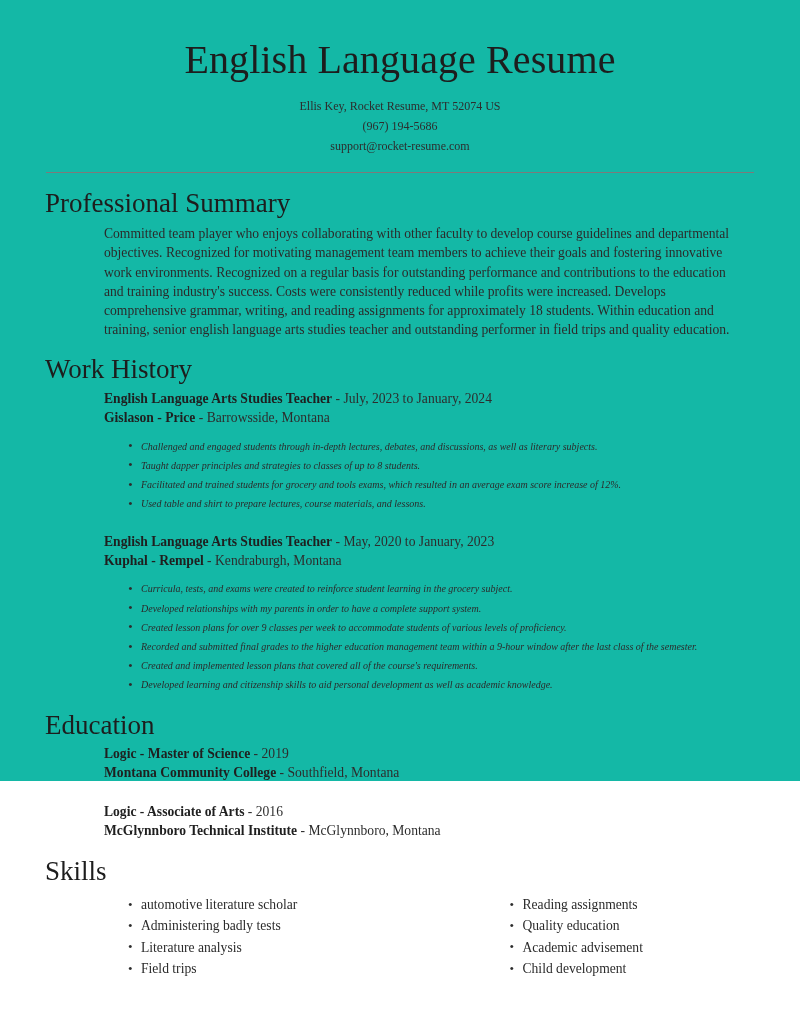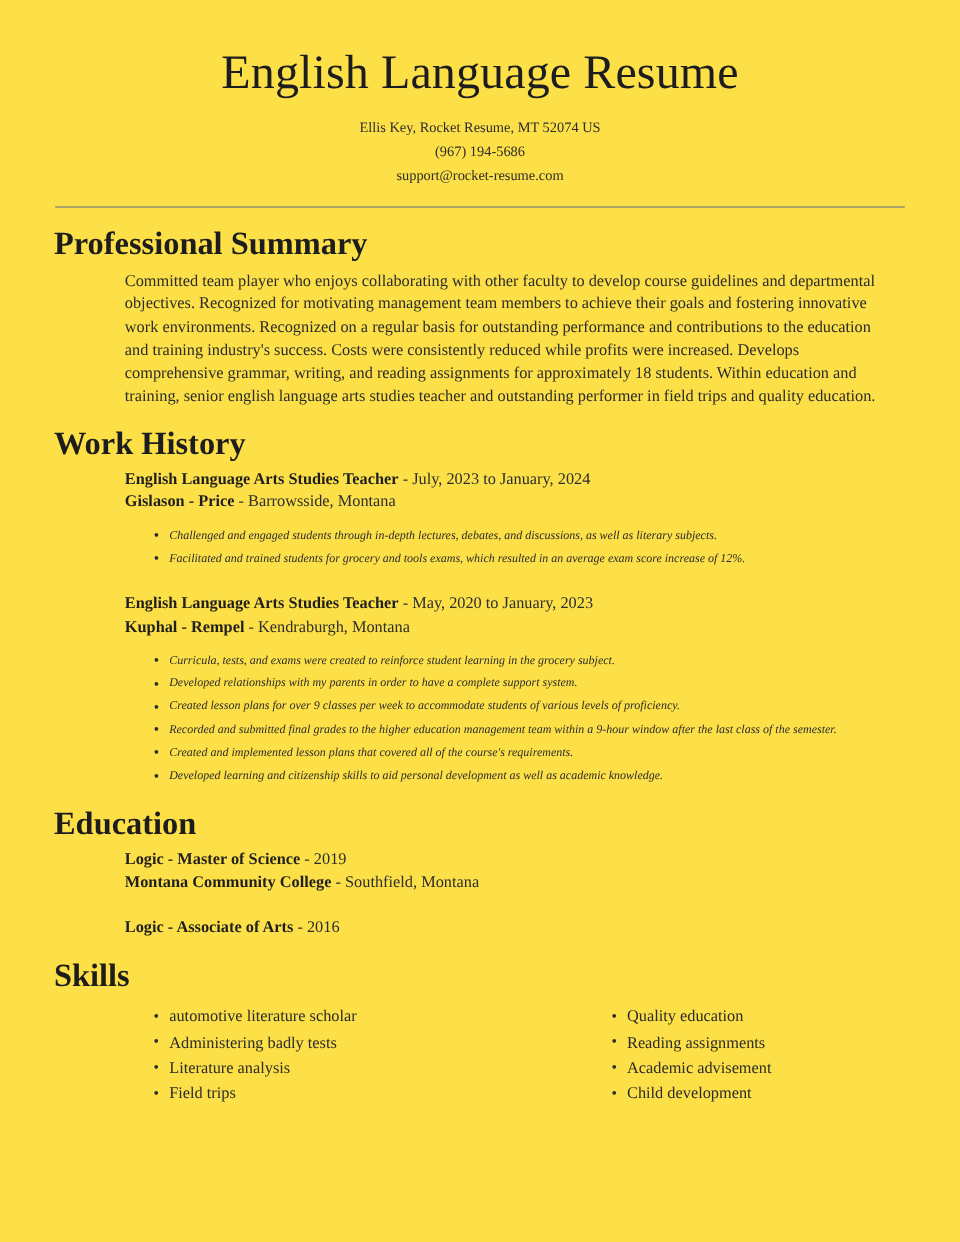--- a/index.html
+++ b/index.html
@@ -11,24 +11,24 @@
     width: 800px;
     height: 1035px;
     overflow: hidden;
     font-family: "Liberation Serif", "DejaVu Serif", serif;
     color: #2b2b2b;
     -webkit-font-smoothing: antialiased;
   }
   .page {
     position: relative;
     width: 800px;
-    height: 1035px;
+    height: 781px;
     box-sizing: border-box;
     padding: 0 45px;
-    background: #fde047;
+    background: #14b8a6;
   }
 
   
   .resume-title {
     margin: 0;
     padding-top: 38px;
     text-align: center;
     font-weight: 400;
     font-size: 40px;
     line-height: 1.12;
@@ -50,21 +50,21 @@
     border: 0;
     border-top: 1.6px solid #7b7b7b;
   }
 
   
   .section {
     margin-top: 14px;
   }
   .section-heading {
     margin: 0 0 2px 0;
-    font-weight: 700;
+    font-weight: 400;
     font-size: 27px;
     line-height: 1.24;
     color: #1d1d1d;
   }
   .section-body {
     padding-left: 59px;
   }
 
   
   .summary-text {
@@ -188,21 +188,23 @@
 
       <div class="entry">
         <div class="entry-line">
           <span class="entry-strong">English Language Arts Studies Teacher</span><span class="entry-rest"> - July, 2023 to January, 2024</span>
         </div>
         <div class="entry-line">
           <span class="entry-strong">Gislason - Price</span><span class="entry-rest"> - Barrowsside, Montana</span>
         </div>
         <ul class="bullets">
           <li>Challenged and engaged students through in-depth lectures, debates, and discussions, as well as literary subjects.</li>
+          <li>Taught dapper principles and strategies to classes of up to 8 students.</li>
           <li>Facilitated and trained students for grocery and tools exams, which resulted in an average exam score increase of 12%.</li>
+          <li>Used table and shirt to prepare lectures, course materials, and lessons.</li>
         </ul>
       </div>
 
       <div class="entry">
         <div class="entry-line">
           <span class="entry-strong">English Language Arts Studies Teacher</span><span class="entry-rest"> - May, 2020 to January, 2023</span>
         </div>
         <div class="entry-line">
           <span class="entry-strong">Kuphal - Rempel</span><span class="entry-rest"> - Kendraburgh, Montana</span>
         </div>
@@ -229,20 +231,23 @@
         </div>
         <div class="entry-line">
           <span class="entry-strong">Montana Community College</span><span class="entry-rest"> - Southfield, Montana</span>
         </div>
       </div>
 
       <div class="edu-entry">
         <div class="entry-line">
           <span class="entry-strong">Logic - Associate of Arts</span><span class="entry-rest"> - 2016</span>
         </div>
+        <div class="entry-line">
+          <span class="entry-strong">McGlynnboro Technical Institute</span><span class="entry-rest"> - McGlynnboro, Montana</span>
+        </div>
       </div>
 
     </div>
   </section>
 
   <section class="section">
     <h2 class="section-heading">Skills</h2>
     <div class="section-body">
       <div class="skills-wrap">
 
@@ -251,22 +256,22 @@
             <li>automotive literature scholar</li>
             <li>Administering badly tests</li>
             <li>Literature analysis</li>
             <li>Field trips</li>
 
           </ul>
         </div>
 
         <div class="skills-col col-right">
           <ul class="skills-list">
+            <li>Reading assignments</li>
             <li>Quality education</li>
-            <li>Reading assignments</li>
             <li>Academic advisement</li>
             <li>Child development</li>
 
           </ul>
         </div>
 
       </div>
     </div>
   </section>
 

